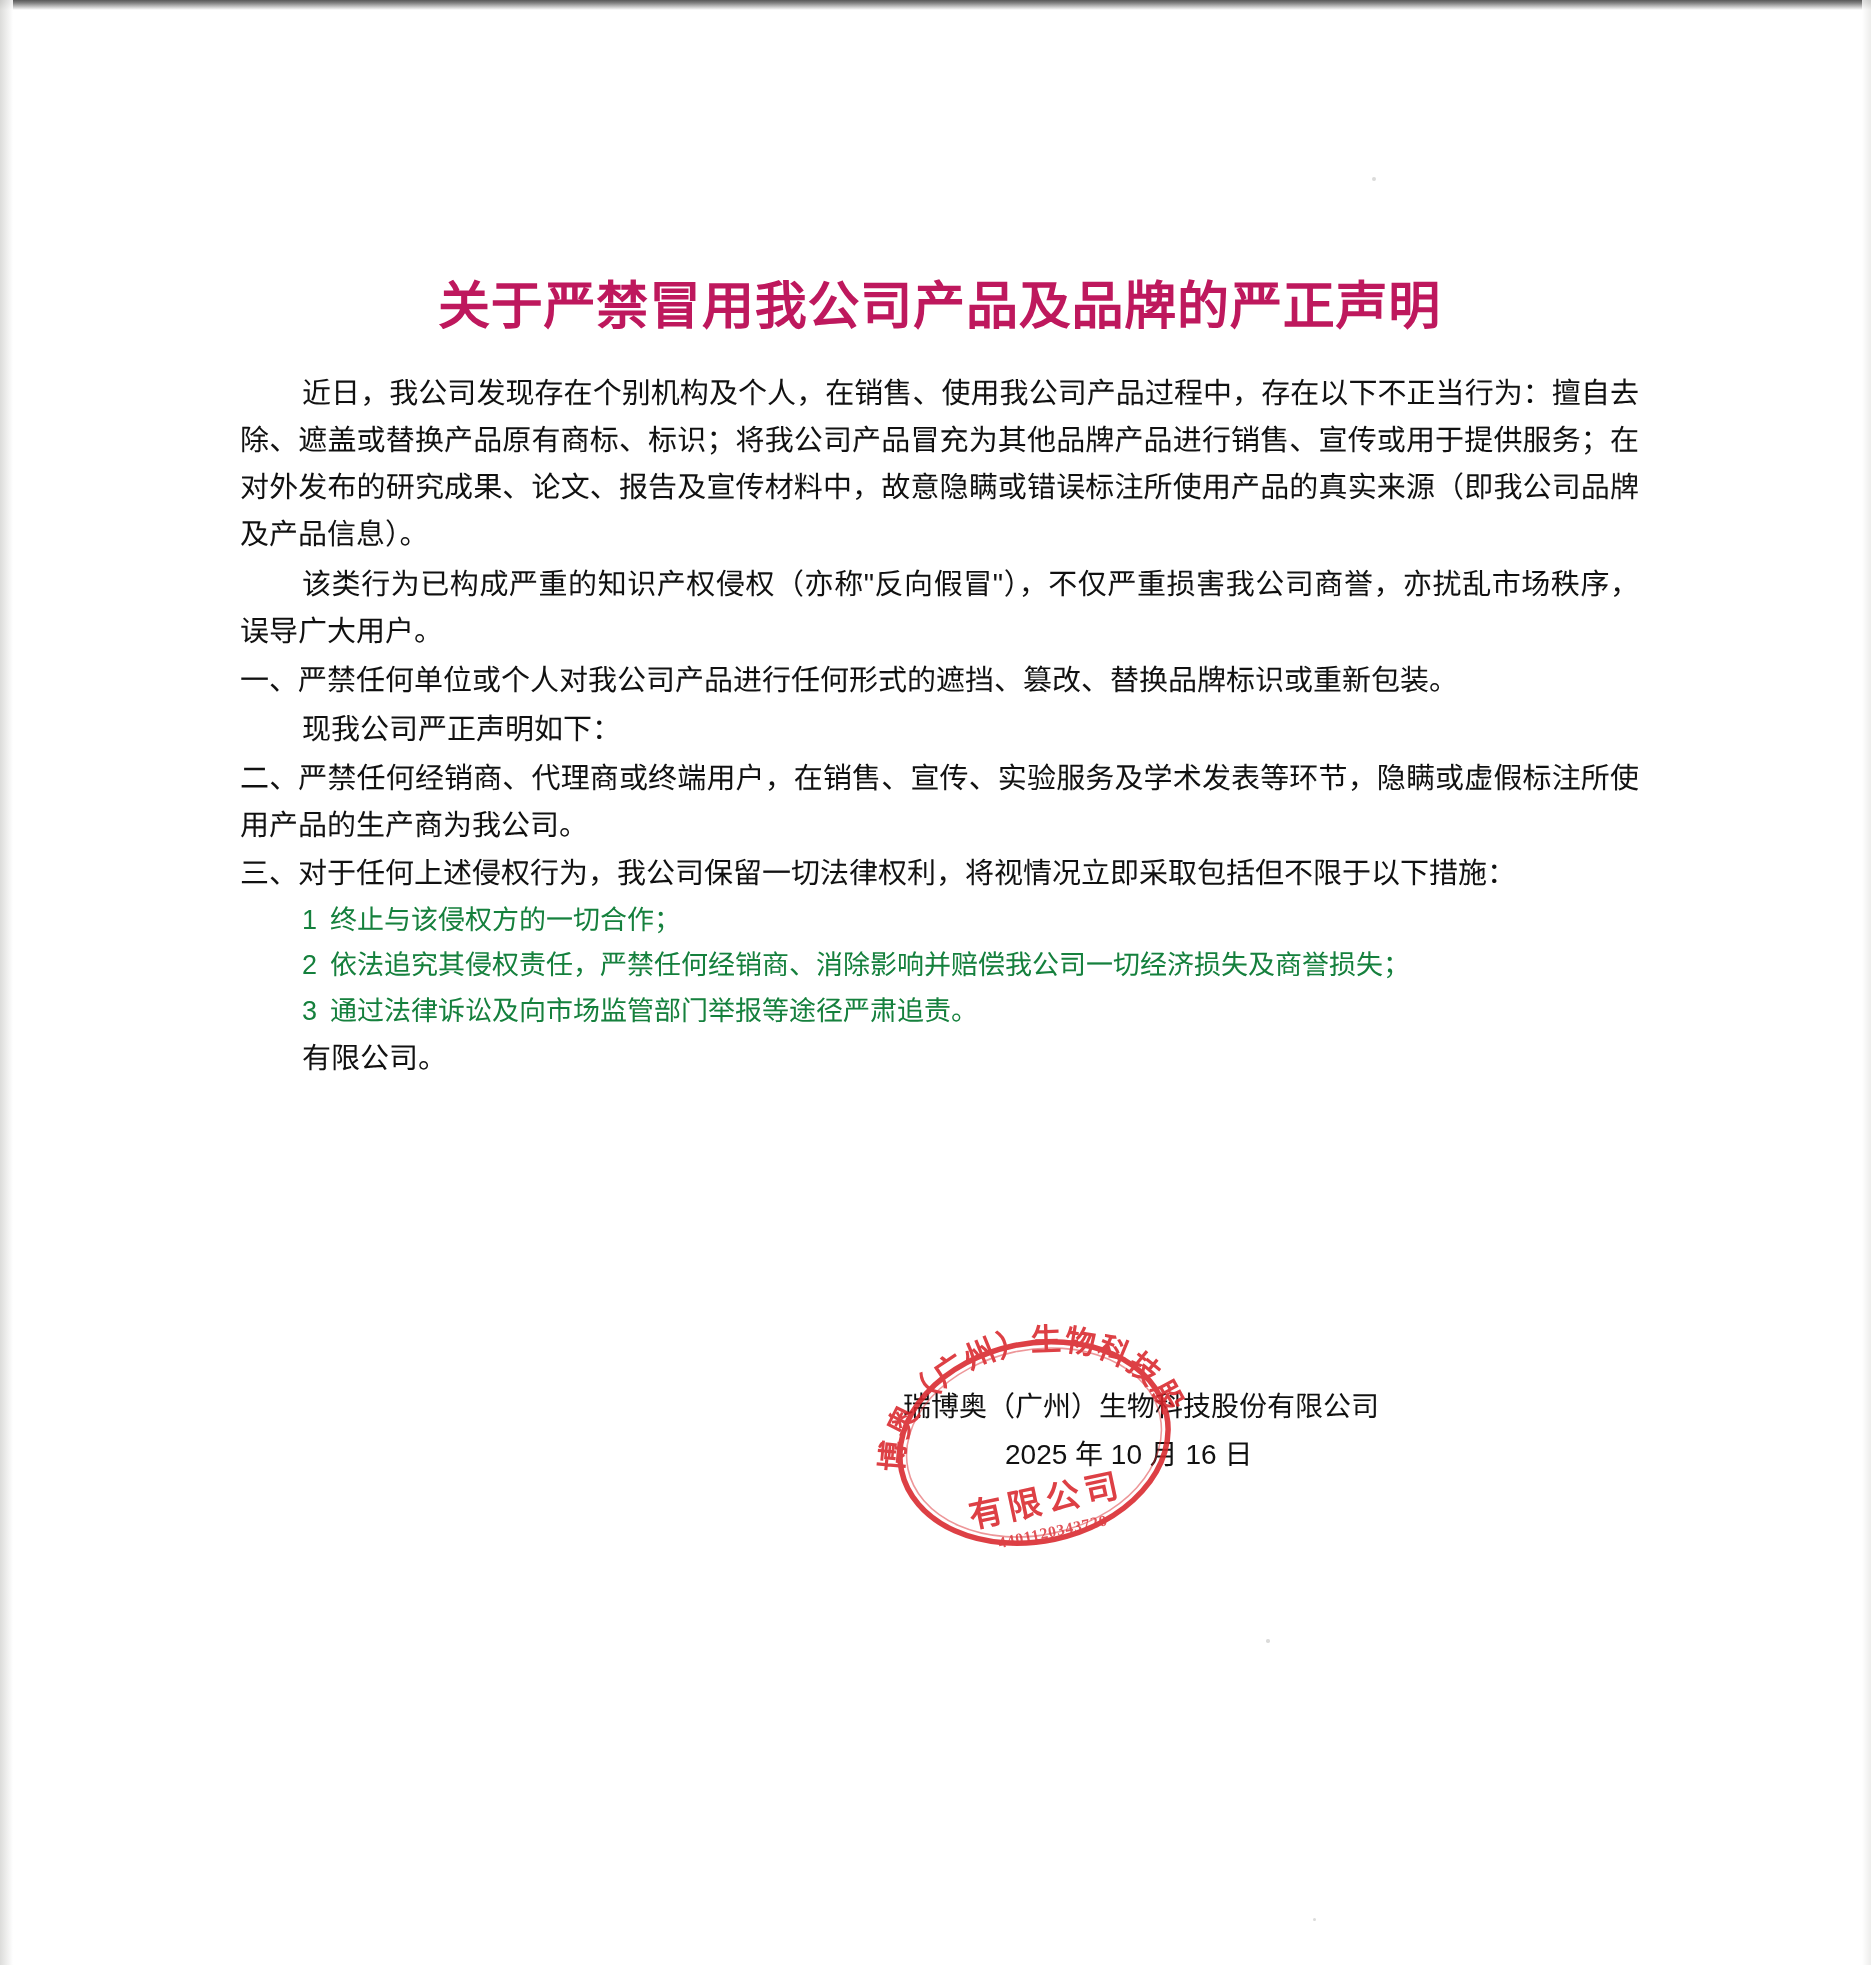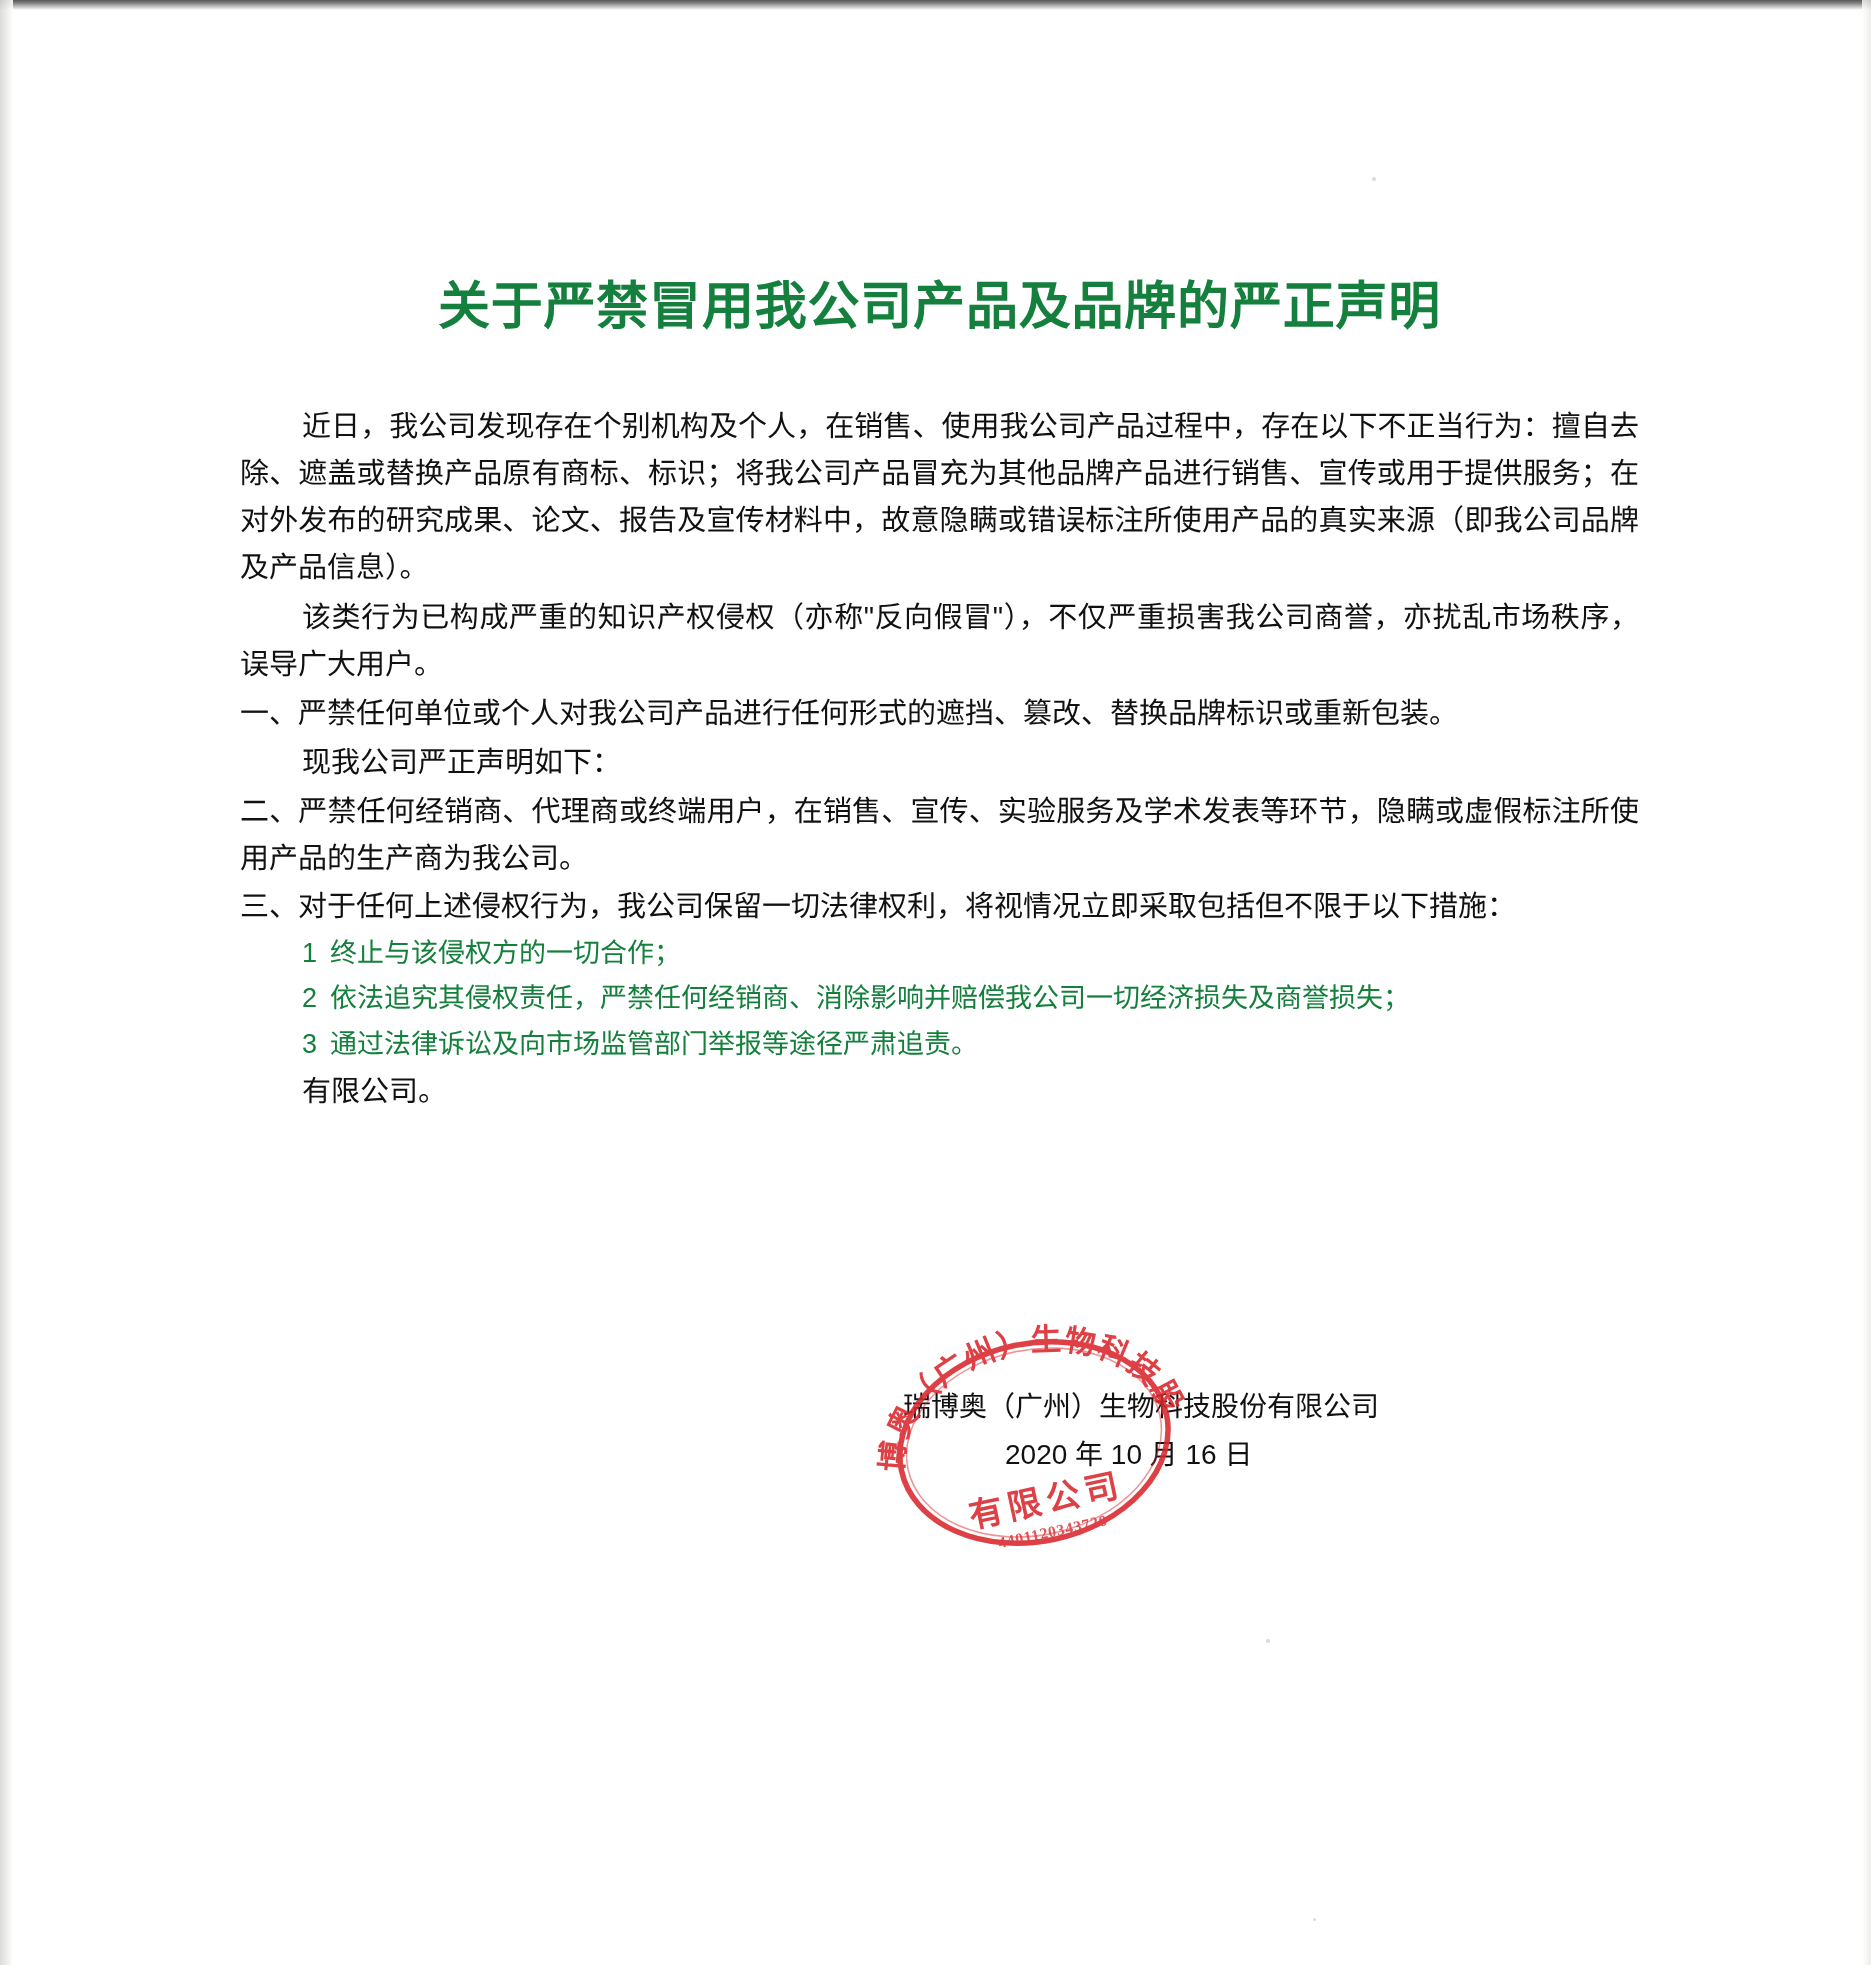--- a/index.html
+++ b/index.html
@@ -52,23 +52,23 @@
     left: 240px;
     top: 275px;
     width: 1399px;
   }
 
   .doc-title {
     text-align: center;
     font-size: 52px;
     font-weight: bold;
     letter-spacing: 0.8px;
-    margin: 0 0 66px 0;
+    margin: 0 0 33px 0;
     line-height: 1.2;
-    color: #15803d;
+    color: #be185d;
   }
 
   .para {
     font-size: 29px;
     line-height: 1.62;
     margin: 0 0 2.4px 0;
     text-align: justify;
     text-justify: inter-ideograph;
     color: #111111;
   }
@@ -160,21 +160,21 @@
       <span>通过法律诉讼及向市场监管部门举报等途径严肃追责。</span>
     </p>
 
 
     <p class="para indent">有限公司。</p>
 
   </div>
 
   <div class="sign-block">
     <div class="sign-company">瑞博奥（广州）生物科技股份有限公司</div>
-    <div class="sign-date">2020 年 10 月 16 日</div>
+    <div class="sign-date">2025 年 10 月 16 日</div>
   </div>
 
   <div class="seal">
     <svg viewBox="0 0 900 680" xmlns="http://www.w3.org/2000/svg">
       <defs>
         <path id="sealArcTop" d="M 110,360 A 340,250 0 0 1 790,360" fill="none"></path>
         <path id="sealArcBottom" d="M 190,400 A 265,195 0 0 0 710,400" fill="none"></path>
       </defs>
       <g transform="rotate(-12 450 340)" opacity="0.88">
         <ellipse cx="450" cy="340" rx="345" ry="252" fill="none" stroke="#d9262c" stroke-width="14"></ellipse>

